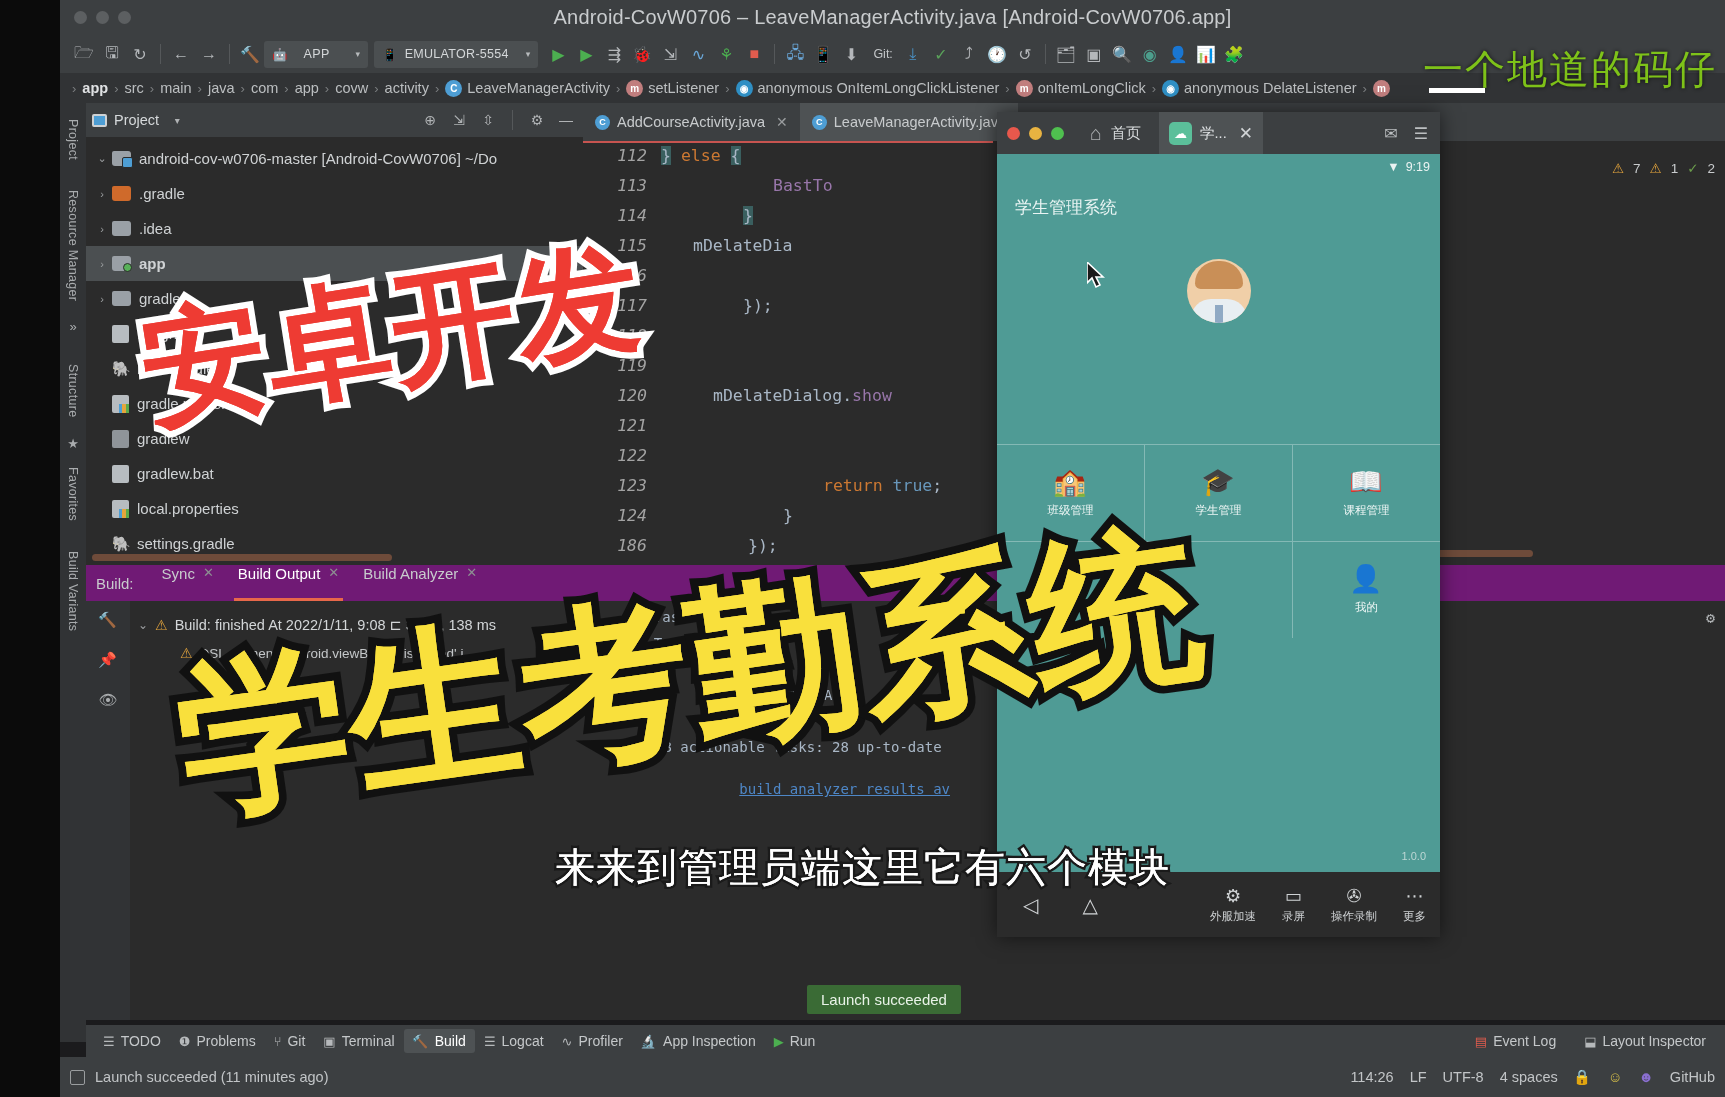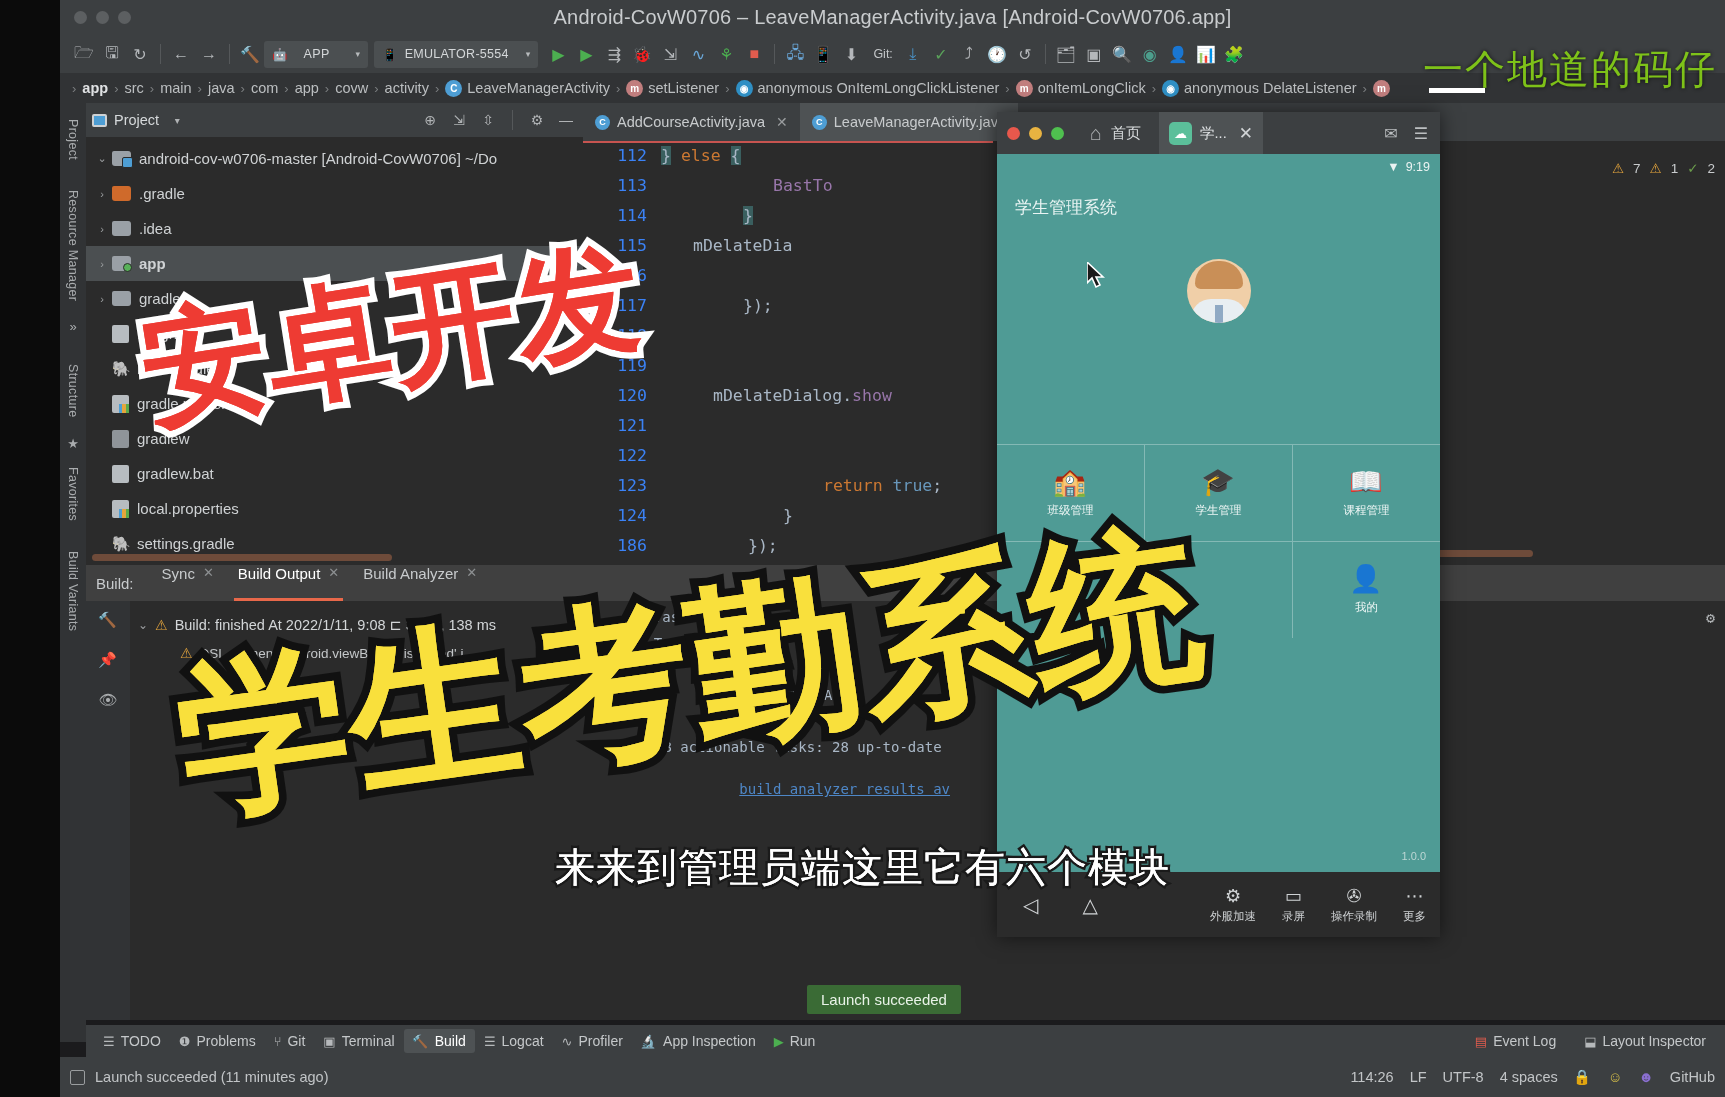--- a/index.html
+++ b/index.html
@@ -83,32 +83,32 @@
   .editor { position:absolute; left:583px; top:103px; right:0; height:462px; background:#2b2b2b; }
   .tabs { height:38px; background:#3c3f41; display:flex; align-items:center; }
   .tab { height:38px; display:flex; align-items:center; gap:7px; padding:0 12px;
     color:#c8cbcd; font-size:14.5px; }
   .tab.active { background:#4e5254; }
   .tabdot { width:15px; height:15px; border-radius:50%; background:#4e9ed4; color:#fff;
     font-size:9px; font-weight:bold; display:flex; align-items:center; justify-content:center;}
   .tab .x { color:#9a9d9f; font-size:14px; margin-left:4px; }
   .code { position:relative; height:424px; overflow:hidden;
     font-family:"DejaVu Sans Mono", monospace; font-size:16.5px; }
-  .gut { position:absolute; left:0; top:0; width:72px; height:100%; color:#3b82f6;
-    text-align:right; }
+  .gut { position:absolute; left:0; top:0; width:72px; height:100%; color:#a3a3a3;
+    text-align:right;font-style:italic; }
   .gline { height:30px; line-height:30px; padding-right:8px; }
   .cline { position:absolute; left:78px; height:30px; line-height:30px; color:#a9b7c6; white-space:pre; }
   .kw { color:#cc7832; } .fn{color:#9876aa;} .num{color:#6897bb;}
   .brc { background:#3a5f5f; }
   .redline { position:absolute; left:583px; top:141px; width:410px; height:2px; background:#c75450;}
   .codescroll { position:absolute; left:690px; bottom:8px; width:260px; height:7px;
     background:#6e4b3a; border-radius:4px; }
 
   
-  .buildpanel { position:absolute; left:86px; top:565px; right:0; height:455px; background:#404040; }
+  .buildpanel { position:absolute; left:86px; top:565px; right:0; height:455px; background:#701a75; }
   .bp-tabs { height:36px; display:flex; align-items:center; padding-left:10px; gap:4px;
     color:#c8cbcd; font-size:15px; }
   .bp-tabs .lbl { margin-right:14px; }
   .bp-tab { position:relative; padding:0 10px; height:36px; display:flex; align-items:flex-start;
     gap:8px; color:#c8cbcd; }
   .bp-tab.active { color:#fff; }
   .bp-tab.active:after { content:''; position:absolute; left:6px; right:6px; bottom:0;
     height:3px; background:#e8684a; }
   .bp-tab .x { color:#8d9092; font-size:13px; }
   .bp-body { position:absolute; left:0; top:36px; right:0; bottom:0; background:#2b2b2b; display:flex;}

